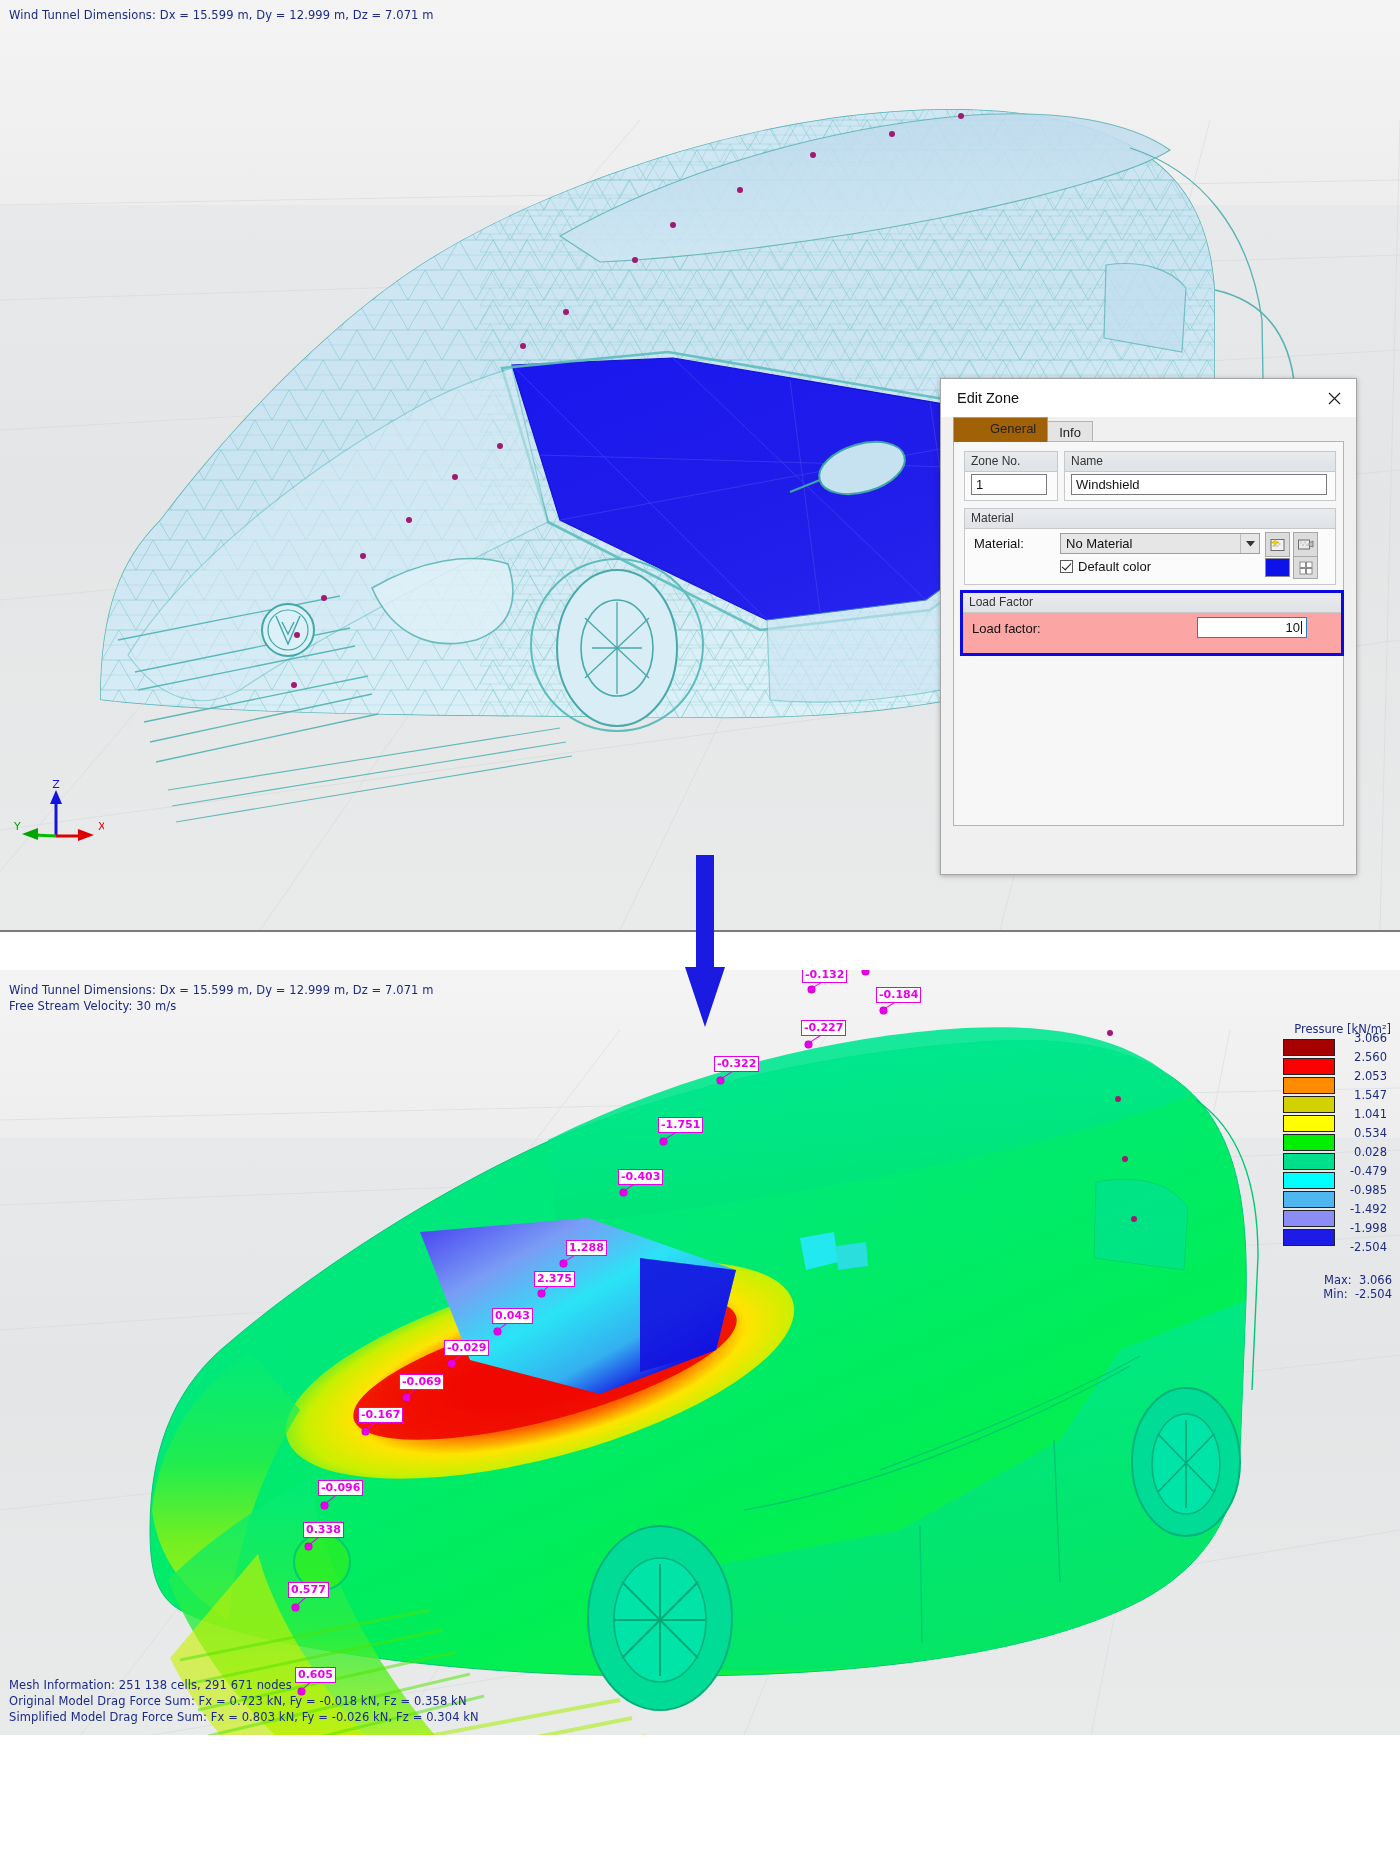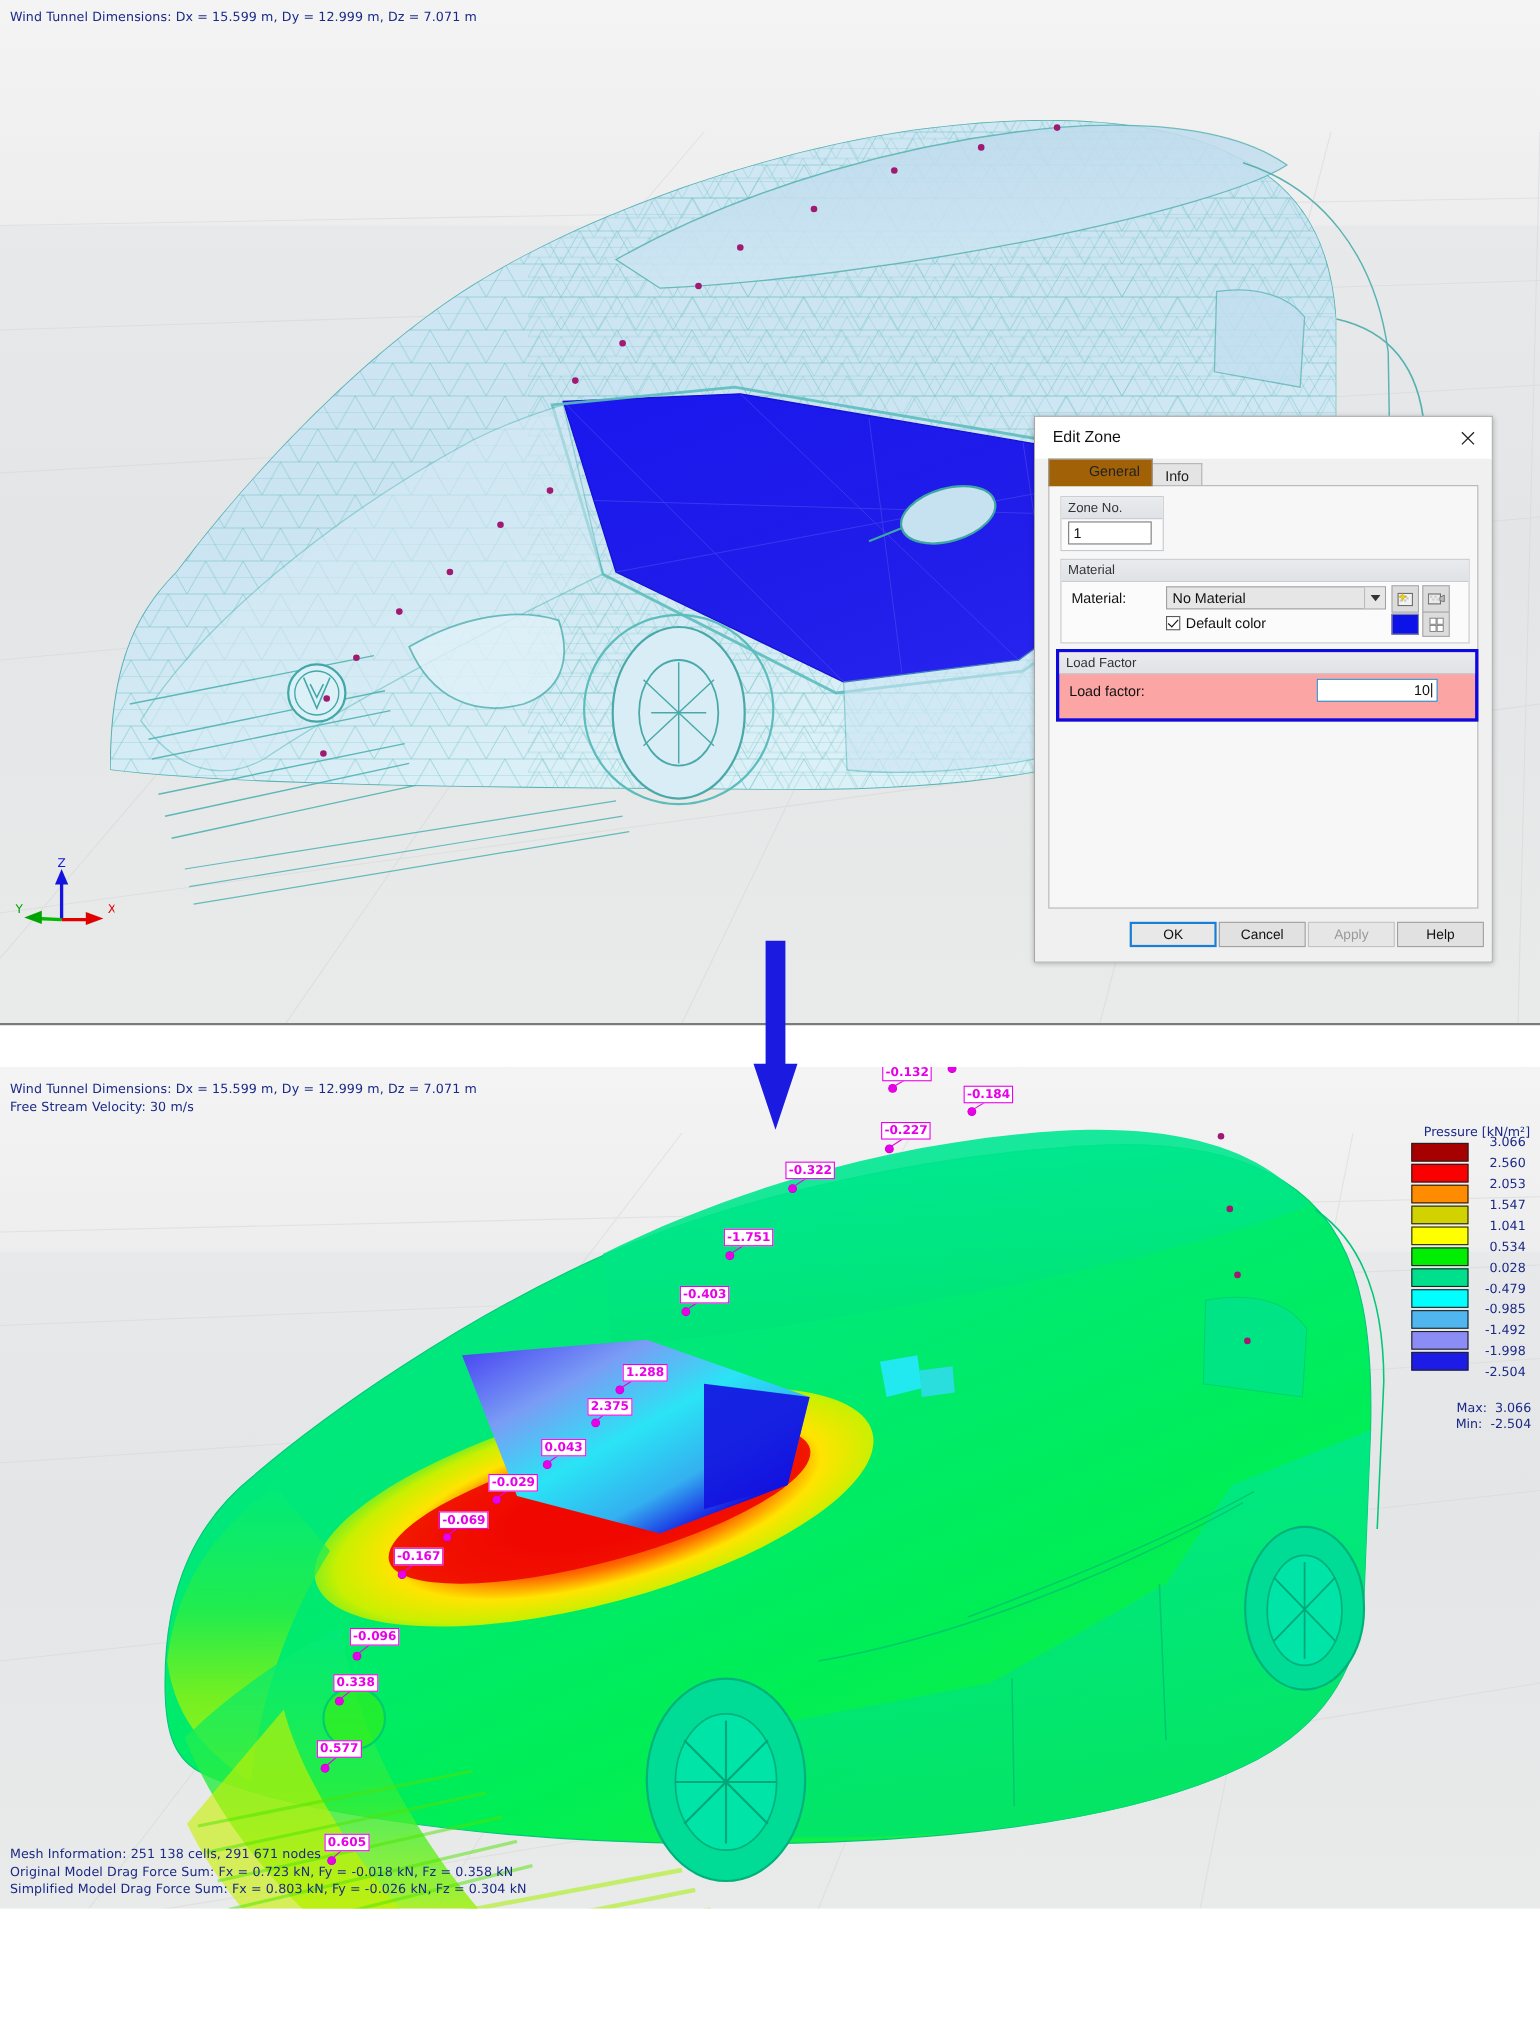--- a/index.html
+++ b/index.html
@@ -667,20 +667,26 @@
 
     <div class="tabpanel">
 
       <div class="groupbox" style="left:10px;top:9px;width:92px;height:48px;">
         <div class="gb-head">Zone No.</div>
         <div class="txtbox" style="left:6px;top:22px;width:76px;height:21px;">
           <span>1</span>
         </div>
       </div>
 
+      <div class="groupbox" style="left:110px;top:9px;width:270px;height:48px;">
+        <div class="gb-head">Name</div>
+        <div class="txtbox" style="left:6px;top:22px;width:256px;height:21px;">
+          <span>Windshield</span>
+        </div>
+      </div>
 
       <div class="groupbox" style="left:10px;top:66px;width:370px;height:75px;">
         <div class="gb-head">Material</div>
         <div class="field-label" style="left:9px;top:27px;">Material:</div>
 
         <div class="combobox" style="left:95px;top:24px;width:200px;height:21px;">
           <span>No Material</span>
           <span class="arrow">
             <svg width="9" height="6" viewBox="0 0 9 6">
                 <path d="M0 0 L4.5 5.5 L9 0 Z" fill="#333"></path>
@@ -737,20 +743,14 @@
         <div class="gb-head">Load Factor</div>
         <div class="field-label" style="left:9px;top:28px;">Load factor:</div>
         <div class="txtbox right" id="load-factor-input" style="left:234px;top:24px;width:110px;height:21px;">
           <span>10</span>
             <span class="caret"></span>
         </div>
       </div>
 
     </div>
 
-    <div class="dlg-buttons">
-      <div class="btn default" style="left:86px;top:12px;width:79px;">OK</div>
-      <div class="btn" style="left:167px;top:12px;width:79px;">Cancel</div>
-      <div class="btn disabled" style="left:248px;top:12px;width:79px;">Apply</div>
-      <div class="btn" style="left:329px;top:12px;width:79px;">Help</div>
-    </div>
   </div>
 </div>
 
 </body></html>

